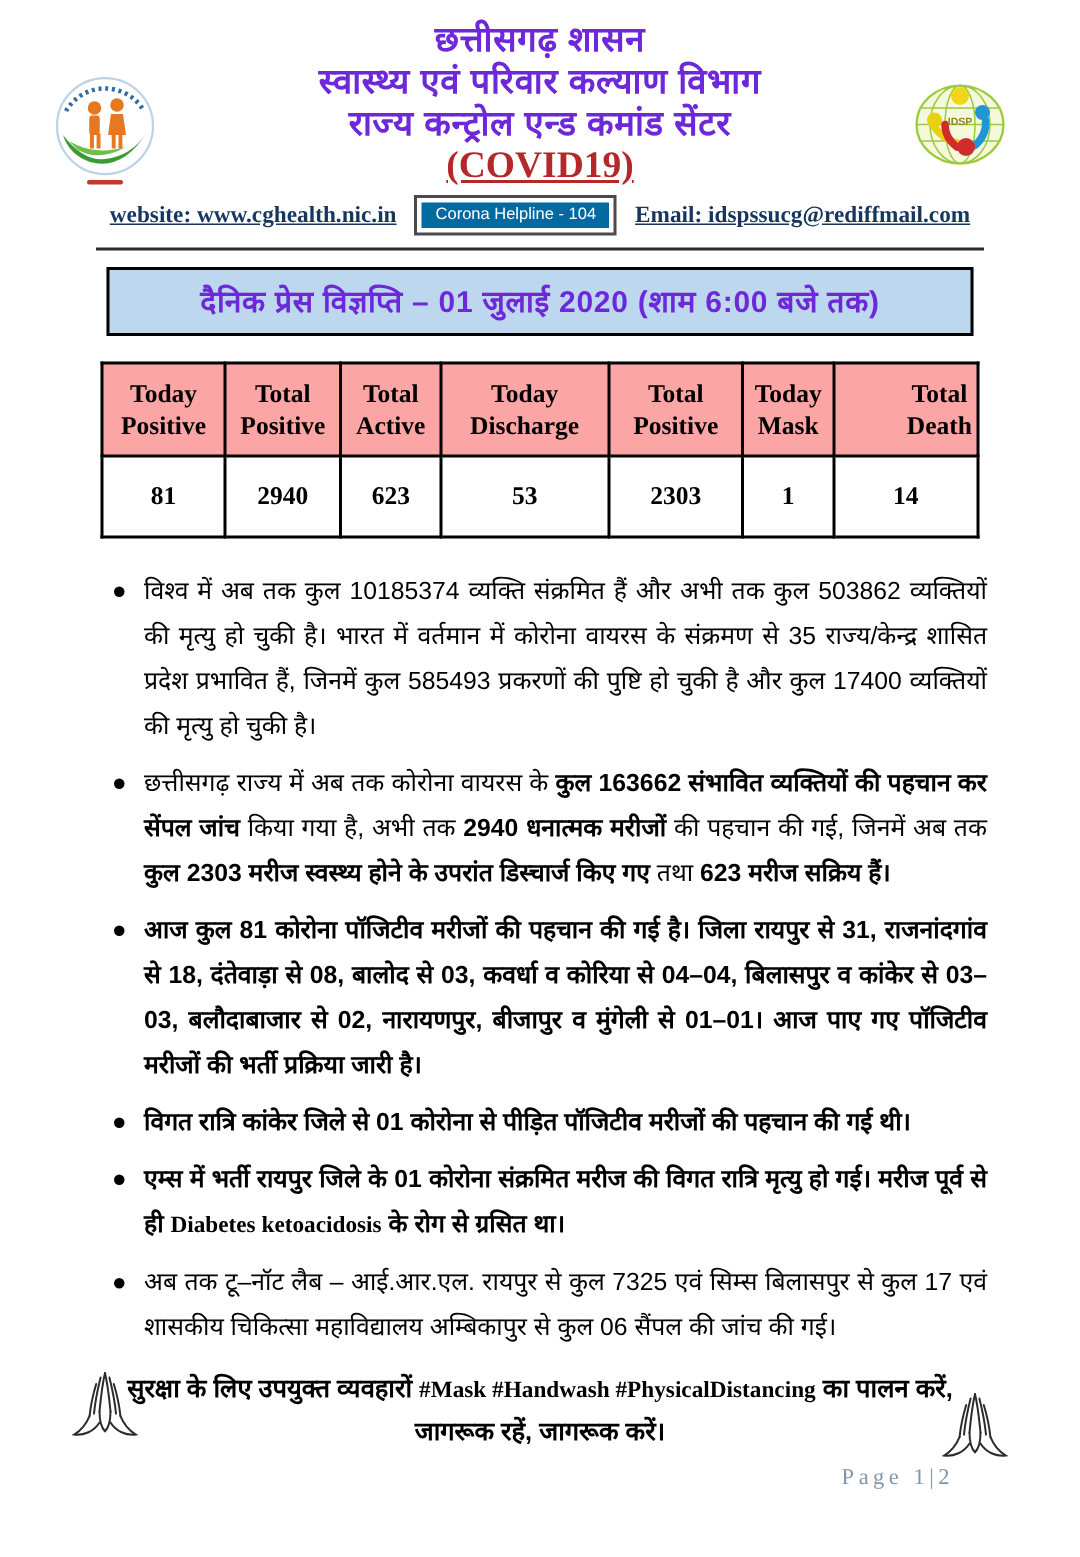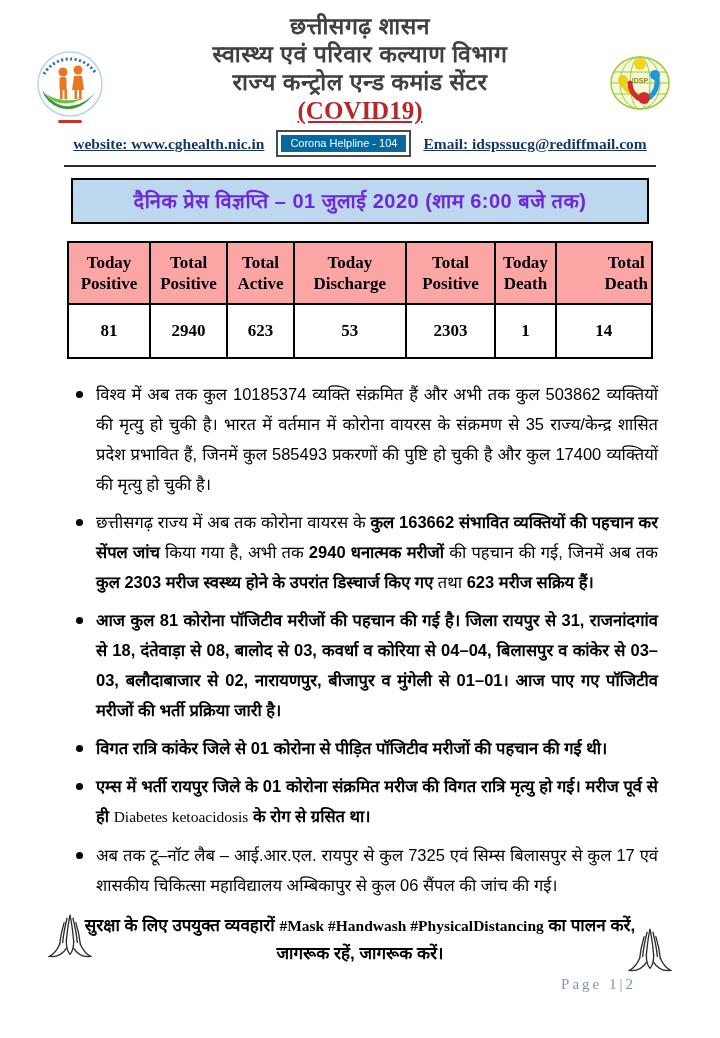--- a/index.html
+++ b/index.html
@@ -5,21 +5,21 @@
   * { margin:0; padding:0; box-sizing:border-box; }
   html,body { width:720px; height:1038px; background:#fff; overflow:hidden;
               font-family:"Liberation Sans","DejaVu Sans",sans-serif; color:#000; }
 
   .page { position:relative; width:720px; height:1038px; padding-top:12px; }
 
   
   .header { position:relative; text-align:center; }
   .logo-left  { position:absolute; left:36px;  top:38px; width:68px; height:86px; }
   .logo-right { position:absolute; right:48px; top:38px; width:64px; height:64px; }
-  .title-line { color:#404040; font-weight:bold; font-size:23px; line-height:28px; letter-spacing:.5px; }
+  .title-line { color:#6d28d9; font-weight:bold; font-size:23px; line-height:28px; letter-spacing:.5px; }
   .covid-line { color:#b5282a; font-weight:bold; font-size:25px; line-height:30px;
                 font-family:"Liberation Serif","DejaVu Serif",serif; text-decoration:underline; }
 
   .contact-row { display:flex; justify-content:center; align-items:center; gap:12px; margin-top:4px; }
   .link { font-family:"Liberation Serif","DejaVu Serif",serif; font-weight:bold; font-size:15.5px;
           color:#17365d; text-decoration:underline; }
   .helpline-wrap { border:2px solid #4a4a4a; background:#fff; padding:3px; }
   .helpline { display:block; background:#0369a1; color:#fff; font-size:11px; padding:2px 9px 3px; }
 
   .rule { border:none; border-top:2px solid #2b2b2b; margin:8px 64px 0; }
@@ -37,21 +37,21 @@
   table.stats td { font-size:17px; padding:16px 2px; }
 
   
   ul.bullets { margin:20px 62px 12px 72px; list-style:none; }
   ul.bullets li { position:relative; padding-left:24px; margin-bottom:8px;
                   font-size:16.5px; line-height:30px; text-align:justify; }
   ul.bullets li::before { content:""; position:absolute; left:4px; top:12px;
                           width:7px; height:7px; border-radius:50%; background:#000; }
   .seg-n  { font-weight:normal; }
   .seg-b  { font-weight:bold; }
-  .seg-rs { font-family:"Liberation Serif","DejaVu Serif",serif; font-weight:normal; font-size:15.5px; }
+  .seg-rs { font-family:"Liberation Serif","DejaVu Serif",serif; font-weight:bold; font-size:15.5px; }
 
   
   .footer-msg { position:relative; margin:4px 66px 0; text-align:center;
                 font-weight:bold; font-size:17px; line-height:28px; }
   .hands { position:absolute; width:44px; height:62px; }
   .hands-left  { left:-18px; top:-2px; }
   .hands-right { right:-18px; top:12px; }
   .seg-ft { font-family:"Liberation Serif","DejaVu Serif",serif; font-weight:bold; font-size:15.5px; }
 
   .page-num { text-align:right; padding-right:84px; margin-top:8px;
@@ -116,21 +116,21 @@
   </div>
 
   <table class="stats">
     <thead>
         <tr id="stats-head">
           <th style="width: 89px;">Today Positive</th>
           <th style="width: 82px;">Total Positive</th>
           <th style="width: 72px;">Total Active</th>
           <th style="width: 124px;">Today Discharge</th>
           <th style="width: 100px;">Total Positive</th>
-          <th style="width: 63px;">Today Death</th>
+          <th style="width: 63px;">Today Mask</th>
           <th style="width: 74px; padding-left: 48px;">Total Death</th>
         </tr>
       </thead>
     <tbody>
         <tr id="stats-vals">
           <td>81</td>
           <td>2940</td>
           <td>623</td>
           <td>53</td>
           <td>2303</td>

